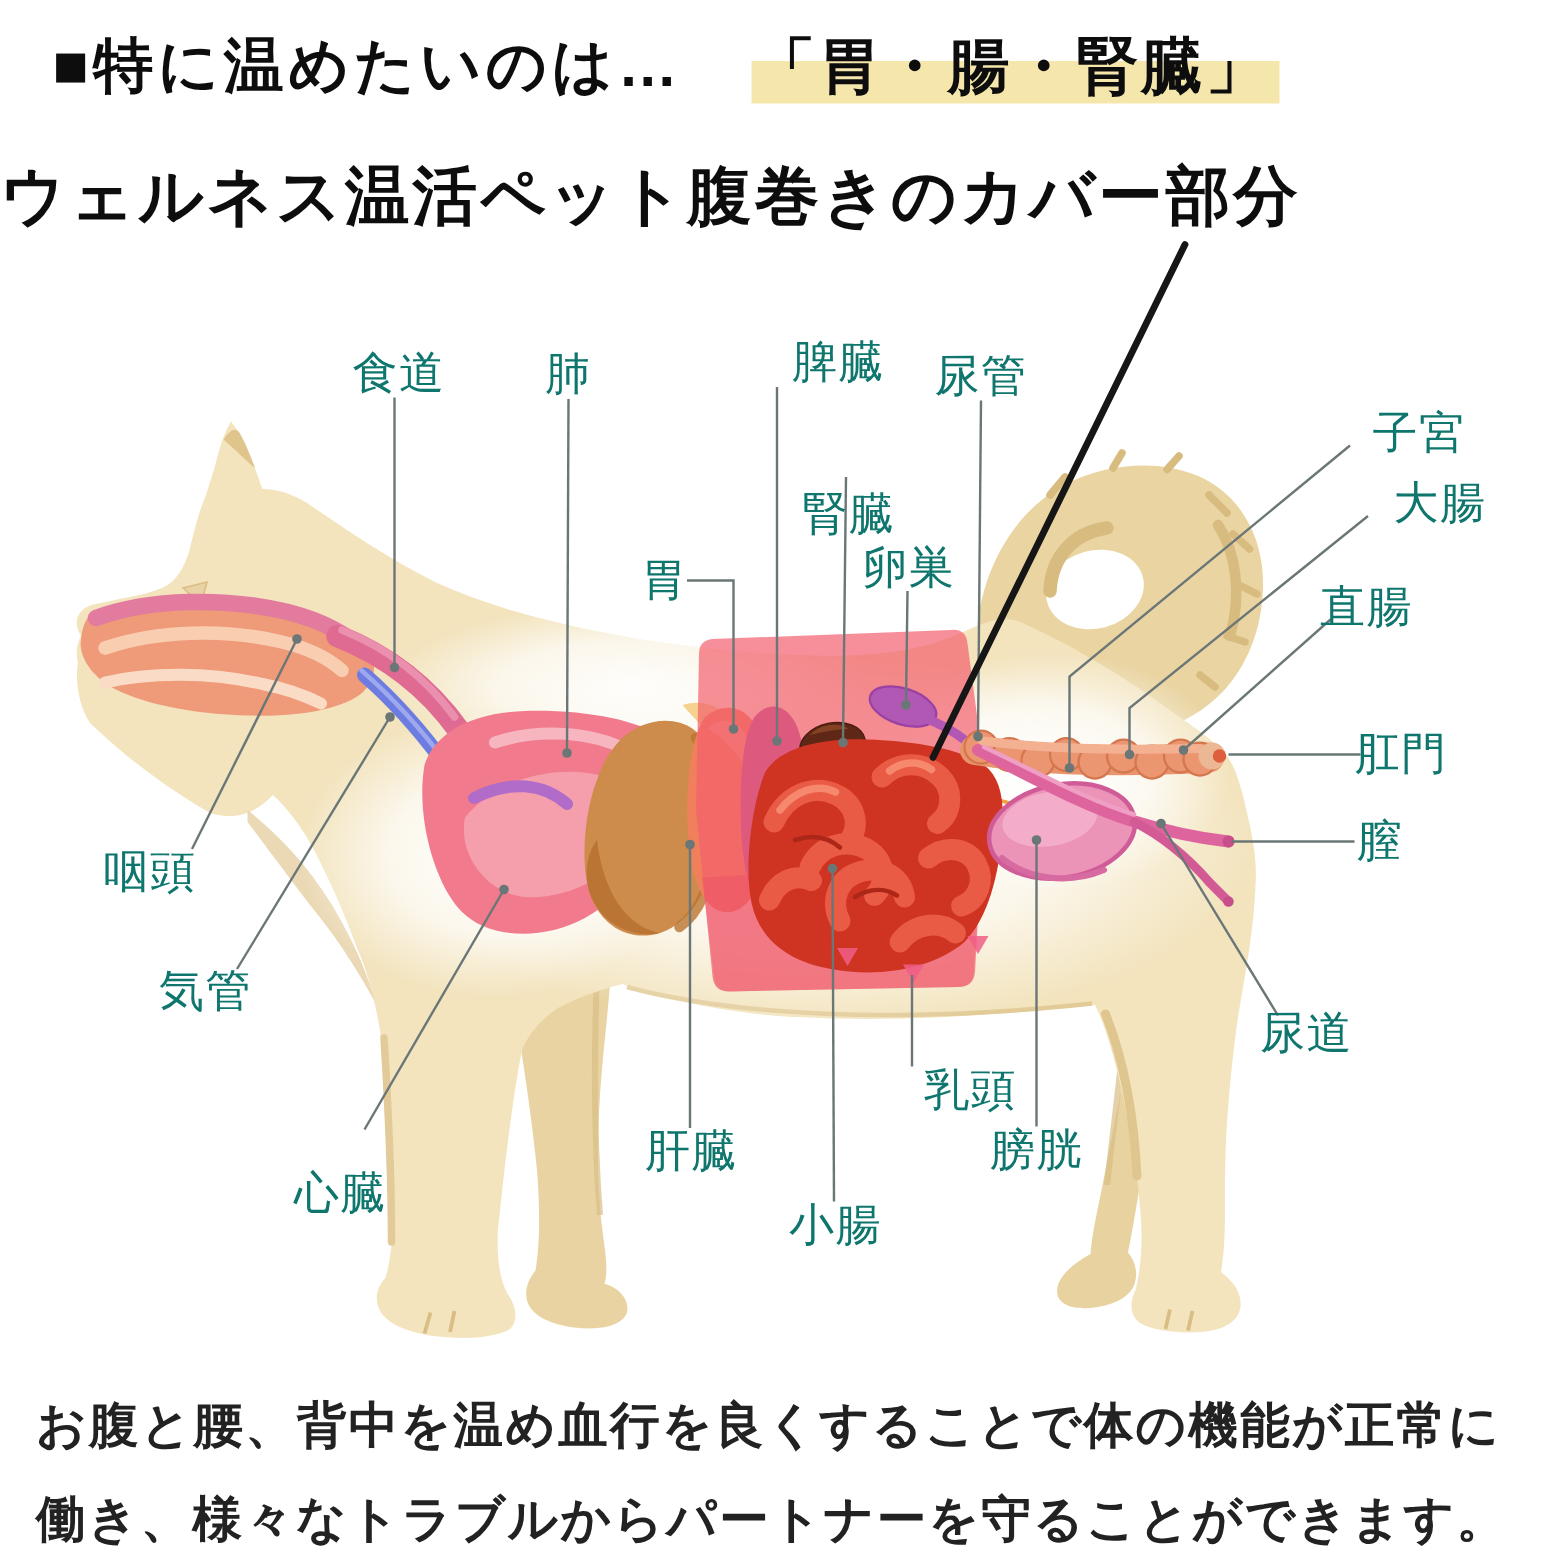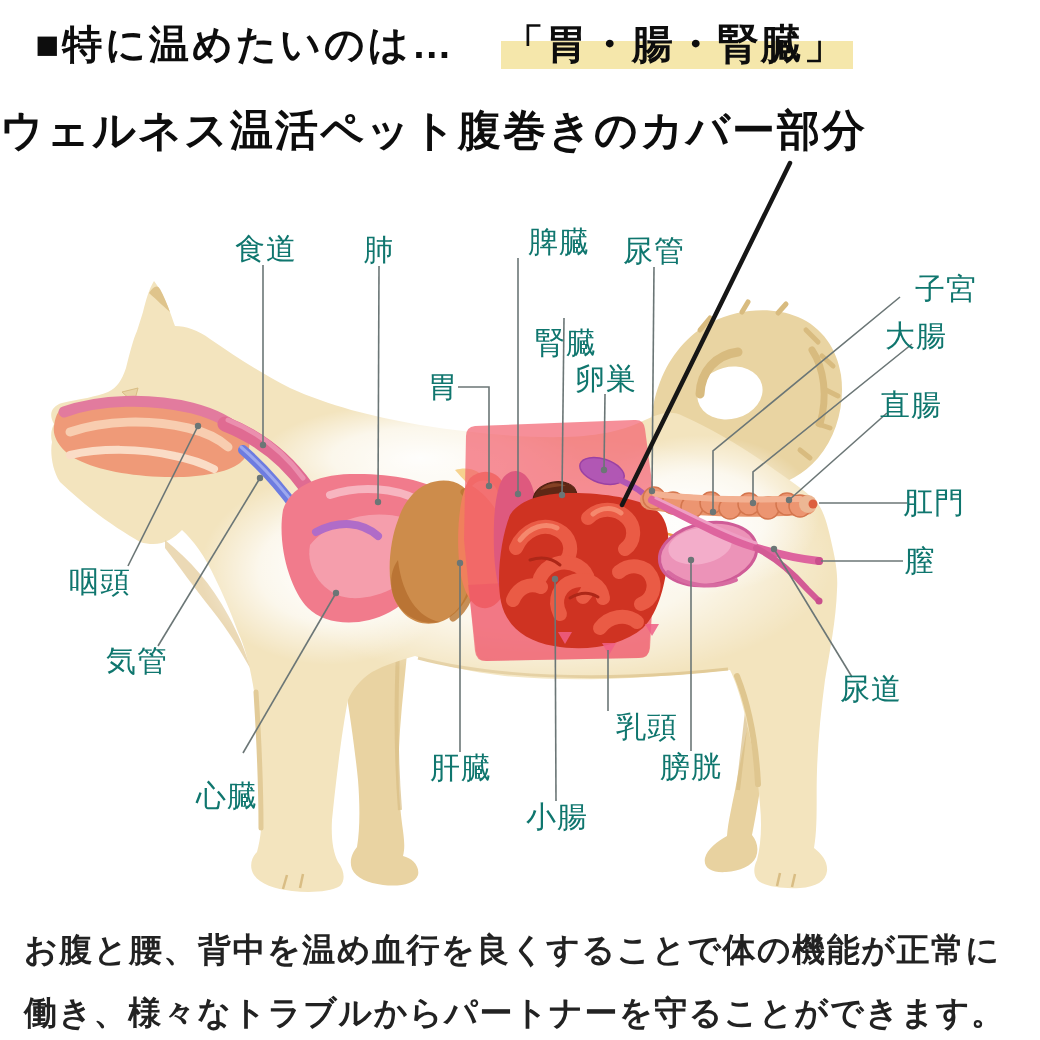--- a/index.html
+++ b/index.html
@@ -279,21 +279,21 @@
 
   <div id="label-layer">
       <div class="organ-label" style="left: 266px; top: 249px;">食道</div>
       <div class="organ-label" style="left: 379px; top: 250px;">肺</div>
       <div class="organ-label" style="left: 523px; top: 242px; margin-left: 36px;">脾臓</div>
       <div class="organ-label" style="left: 566px; top: 303px; margin-top: 40px;">腎臓</div>
       <div class="organ-label" style="left: 654px; top: 251px;">尿管</div>
       <div class="organ-label" style="left: 443px; top: 387px;">胃</div>
       <div class="organ-label" style="left: 606px; top: 379px;">卵巣</div>
       <div class="organ-label" style="left: 921px; top: 289px; margin-left: 25px;">子宮</div>
-      <div class="organ-label" style="left: 916px; top: 336px;">大腸</div>
+      <div class="organ-label" style="left: 960px; top: 336px;">大腸</div>
       <div class="organ-label" style="left: 911px; top: 405px;">直腸</div>
       <div class="organ-label" style="left: 934px; top: 503px;">肛門</div>
       <div class="organ-label" style="left: 920px; top: 561px;">膣</div>
       <div class="organ-label" style="left: 871px; top: 689px;">尿道</div>
       <div class="organ-label" style="left: 691px; top: 767px;">膀胱</div>
       <div class="organ-label" style="left: 608px; top: 727px; margin-left: 39px;">乳頭</div>
       <div class="organ-label" style="left: 557px; top: 817px;">小腸</div>
       <div class="organ-label" style="left: 461px; top: 768px;">肝臓</div>
       <div class="organ-label" style="left: 227px; top: 796px;">心臓</div>
       <div class="organ-label" style="left: 137px; top: 661px;">気管</div>

